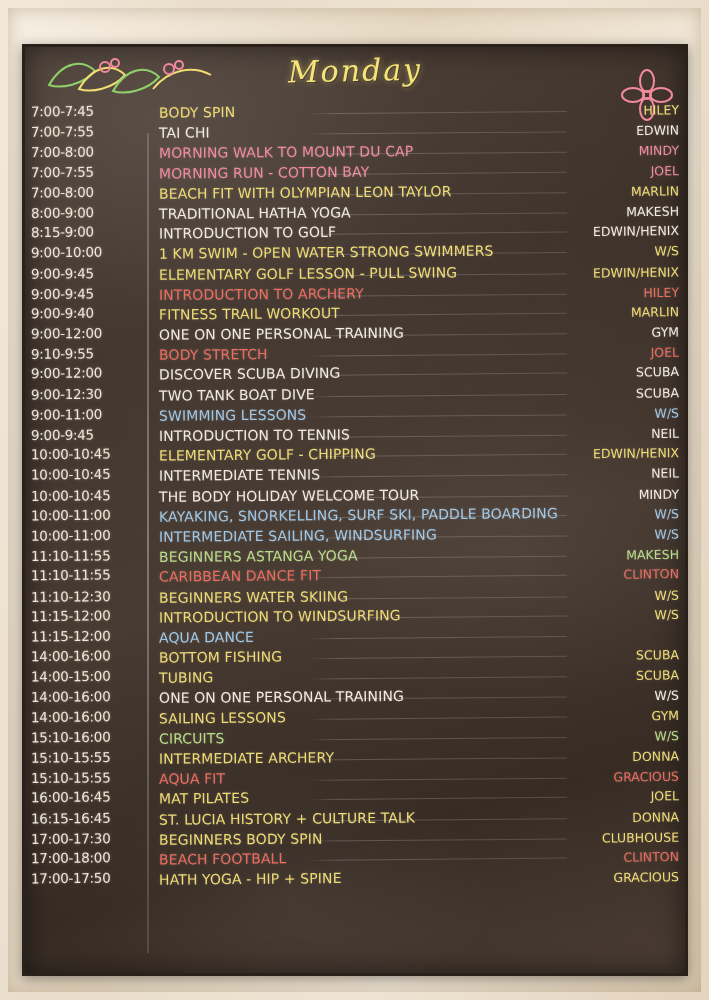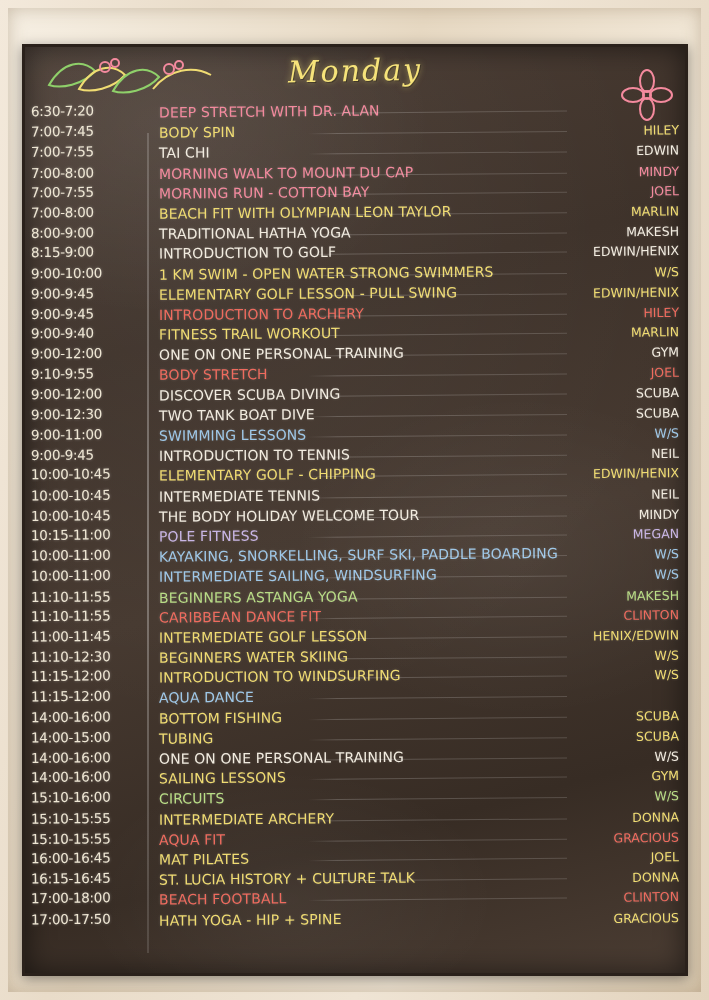--- a/index.html
+++ b/index.html
@@ -121,25 +121,20 @@
         <circle cx="30" cy="30" r="4"></circle>
       </g>
     </svg>
 
     <div id="title">Monday</div>
 
     <div class="vrule"></div>
 
     <div id="rows">
         <div class="row">
-          <div class="time" style="transform: rotate(-0.681deg) translateY(-0.54px);">6:30-7:20</div>
-          <div class="act c-pink" style="transform: rotate(-0.5648deg) translateY(-0.432px);">DEEP STRETCH WITH DR. ALAN<span class="lead"></span></div>
-          <div class="who c-pink" style="transform: rotate(-0.754deg) translateY(-0.378px);"></div>
-        </div>
-        <div class="row">
           <div class="time" style="transform: rotate(-0.627deg) translateY(-0.18px);">7:00-7:45</div>
           <div class="act c-yellow" style="transform: rotate(-0.5216deg) translateY(-0.144px);">BODY SPIN<span class="lead"></span></div>
           <div class="who c-yellow" style="transform: rotate(-0.718deg) translateY(-0.126px);">HILEY</div>
         </div>
         <div class="row">
           <div class="time" style="transform: rotate(-0.573deg) translateY(0.18px);">7:00-7:55</div>
           <div class="act c-white" style="transform: rotate(-0.4784deg) translateY(0.144px);">TAI CHI<span class="lead"></span></div>
           <div class="who c-white" style="transform: rotate(-0.682deg) translateY(0.126px);">EDWIN</div>
         </div>
         <div class="row">
@@ -226,50 +221,40 @@
           <div class="time" style="transform: rotate(-0.6deg) translateY(0px);">10:00-10:45</div>
           <div class="act c-white" style="transform: rotate(-0.5deg) translateY(0px);">INTERMEDIATE TENNIS<span class="lead"></span></div>
           <div class="who c-white" style="transform: rotate(-0.7deg) translateY(0px);">NEIL</div>
         </div>
         <div class="row">
           <div class="time" style="transform: rotate(-0.546deg) translateY(0.36px);">10:00-10:45</div>
           <div class="act c-white" style="transform: rotate(-0.4568deg) translateY(0.288px);">THE BODY HOLIDAY WELCOME TOUR<span class="lead"></span></div>
           <div class="who c-white" style="transform: rotate(-0.664deg) translateY(0.252px);">MINDY</div>
         </div>
         <div class="row">
-          <div class="time" style="transform: rotate(-0.681deg) translateY(-0.54px);">10:15-11:00</div>
-          <div class="act c-lav" style="transform: rotate(-0.5648deg) translateY(-0.432px);">POLE FITNESS<span class="lead"></span></div>
-          <div class="who c-lav" style="transform: rotate(-0.754deg) translateY(-0.378px);">MEGAN</div>
-        </div>
-        <div class="row">
           <div class="time" style="transform: rotate(-0.627deg) translateY(-0.18px);">10:00-11:00</div>
           <div class="act c-blue" style="transform: rotate(-0.5216deg) translateY(-0.144px);">KAYAKING, SNORKELLING, SURF SKI, PADDLE BOARDING<span class="lead"></span></div>
           <div class="who c-blue" style="transform: rotate(-0.718deg) translateY(-0.126px);">W/S</div>
         </div>
         <div class="row">
           <div class="time" style="transform: rotate(-0.573deg) translateY(0.18px);">10:00-11:00</div>
           <div class="act c-blue" style="transform: rotate(-0.4784deg) translateY(0.144px);">INTERMEDIATE SAILING, WINDSURFING<span class="lead"></span></div>
           <div class="who c-blue" style="transform: rotate(-0.682deg) translateY(0.126px);">W/S</div>
         </div>
         <div class="row">
           <div class="time" style="transform: rotate(-0.519deg) translateY(0.54px);">11:10-11:55</div>
           <div class="act c-green" style="transform: rotate(-0.4352deg) translateY(0.432px);">BEGINNERS ASTANGA YOGA<span class="lead"></span></div>
           <div class="who c-green" style="transform: rotate(-0.646deg) translateY(0.378px);">MAKESH</div>
         </div>
         <div class="row">
           <div class="time" style="transform: rotate(-0.654deg) translateY(-0.36px);">11:10-11:55</div>
           <div class="act c-red" style="transform: rotate(-0.5432deg) translateY(-0.288px);">CARIBBEAN DANCE FIT<span class="lead"></span></div>
           <div class="who c-red" style="transform: rotate(-0.736deg) translateY(-0.252px);">CLINTON</div>
         </div>
         <div class="row">
-          <div class="time" style="transform: rotate(-0.6deg) translateY(0px);">11:00-11:45</div>
-          <div class="act c-yellow" style="transform: rotate(-0.5deg) translateY(0px);">INTERMEDIATE GOLF LESSON<span class="lead"></span></div>
-          <div class="who c-yellow" style="transform: rotate(-0.7deg) translateY(0px);">HENIX/EDWIN</div>
-        </div>
-        <div class="row">
           <div class="time" style="transform: rotate(-0.546deg) translateY(0.36px);">11:10-12:30</div>
           <div class="act c-yellow" style="transform: rotate(-0.4568deg) translateY(0.288px);">BEGINNERS WATER SKIING<span class="lead"></span></div>
           <div class="who c-yellow" style="transform: rotate(-0.664deg) translateY(0.252px);">W/S</div>
         </div>
         <div class="row">
           <div class="time" style="transform: rotate(-0.681deg) translateY(-0.54px);">11:15-12:00</div>
           <div class="act c-yellow" style="transform: rotate(-0.5648deg) translateY(-0.432px);">INTRODUCTION TO WINDSURFING<span class="lead"></span></div>
           <div class="who c-yellow" style="transform: rotate(-0.754deg) translateY(-0.378px);">W/S</div>
         </div>
         <div class="row">
@@ -316,20 +301,25 @@
           <div class="time" style="transform: rotate(-0.654deg) translateY(-0.36px);">16:00-16:45</div>
           <div class="act c-yellow" style="transform: rotate(-0.5432deg) translateY(-0.288px);">MAT PILATES<span class="lead"></span></div>
           <div class="who c-yellow" style="transform: rotate(-0.736deg) translateY(-0.252px);">JOEL</div>
         </div>
         <div class="row">
           <div class="time" style="transform: rotate(-0.6deg) translateY(0px);">16:15-16:45</div>
           <div class="act c-yellow" style="transform: rotate(-0.5deg) translateY(0px);">ST. LUCIA HISTORY + CULTURE TALK<span class="lead"></span></div>
           <div class="who c-yellow" style="transform: rotate(-0.7deg) translateY(0px);">DONNA</div>
         </div>
         <div class="row">
+          <div class="time" style="transform: rotate(-0.546deg) translateY(0.36px);">17:00-17:30</div>
+          <div class="act c-yellow" style="transform: rotate(-0.4568deg) translateY(0.288px);">BEGINNERS BODY SPIN<span class="lead"></span></div>
+          <div class="who c-yellow" style="transform: rotate(-0.664deg) translateY(0.252px);">CLUBHOUSE</div>
+        </div>
+        <div class="row">
           <div class="time" style="transform: rotate(-0.681deg) translateY(-0.54px);">17:00-18:00</div>
           <div class="act c-red" style="transform: rotate(-0.5648deg) translateY(-0.432px);">BEACH FOOTBALL<span class="lead"></span></div>
           <div class="who c-red" style="transform: rotate(-0.754deg) translateY(-0.378px);">CLINTON</div>
         </div>
         <div class="row">
           <div class="time" style="transform: rotate(-0.627deg) translateY(-0.18px);">17:00-17:50</div>
           <div class="act c-yellow" style="transform: rotate(-0.5216deg) translateY(-0.144px);">HATH YOGA - HIP + SPINE</div>
           <div class="who c-yellow" style="transform: rotate(-0.718deg) translateY(-0.126px);">GRACIOUS</div>
         </div>
       </div>

